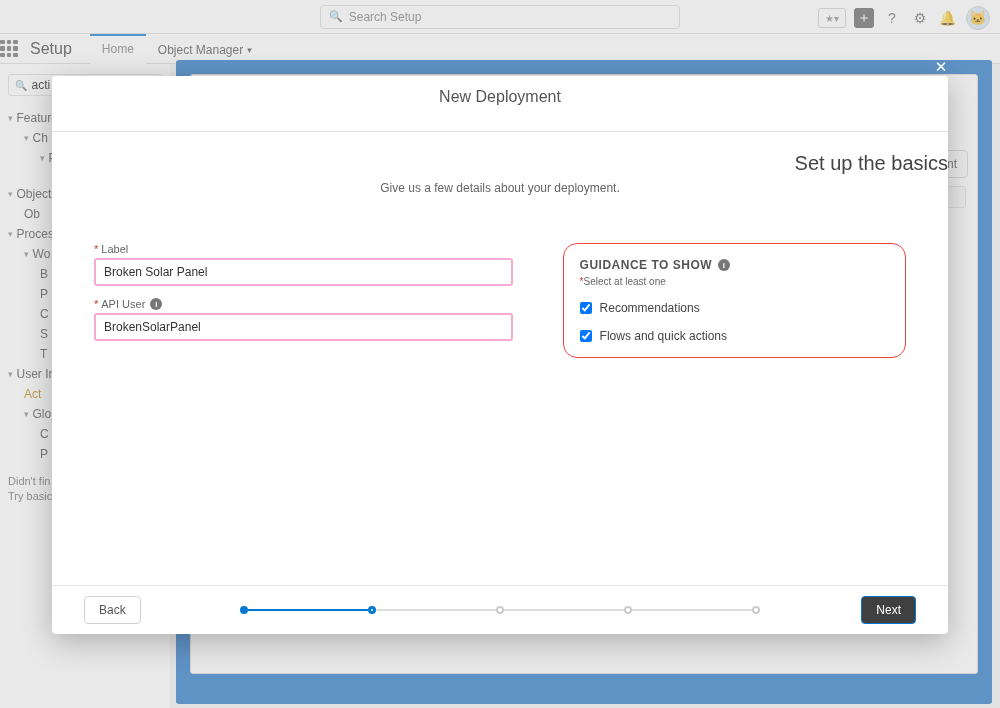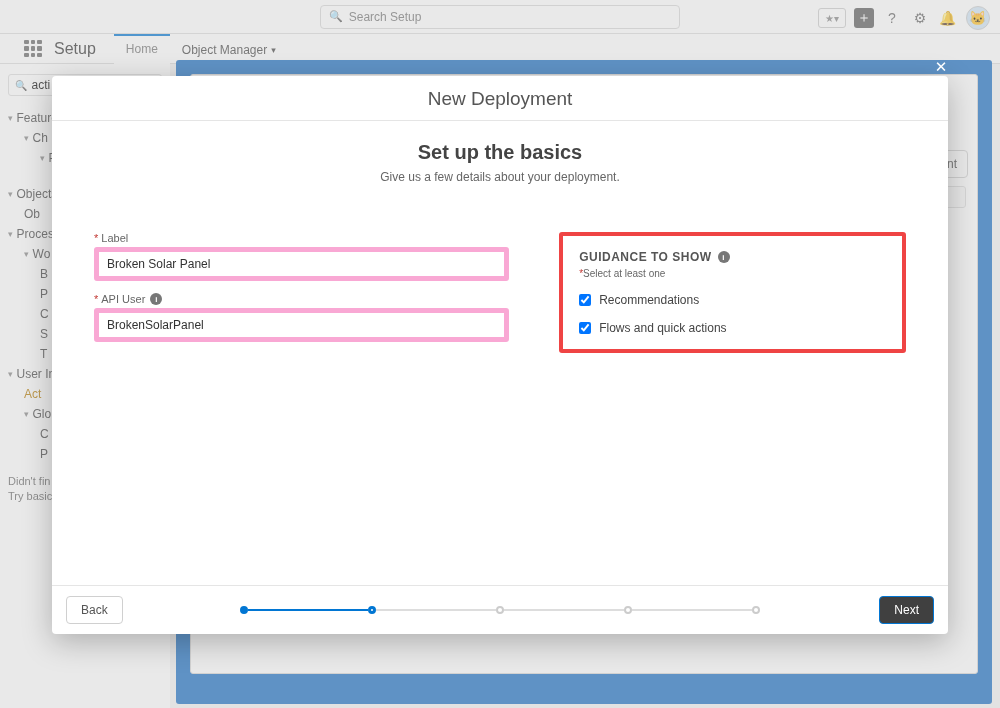--- a/index.html
+++ b/index.html
@@ -70,21 +70,21 @@
   border: 1px solid #ccc;
   display: flex; align-items: center; justify-content: center;
   font-size: 14px;
 }
 
 .nav-bar {
   height: 30px;
   background: #fff;
   display: flex;
   align-items: center;
-  padding: 0 24px;
+  padding: 0 0;
   border-bottom: 1px solid #ddd;
 }
 .app-launcher {
   width: 18px; height: 18px;
   display: grid; grid-template-columns: repeat(3,1fr); grid-template-rows: repeat(3,1fr);
   gap: 2px; margin-right: 12px;
 }
 .app-launcher span { background: #666; border-radius: 1px; }
 .setup-title { font-size: 16px; font-weight: 400; margin-right: 18px; color: #333; }
 .tab {
@@ -167,81 +167,80 @@
 }
 .modal-close {
   position: absolute; top: -18px; right: -2px;
   width: 18px; height: 18px;
   color: #fff; font-size: 15px;
   cursor: pointer;
   display:flex;align-items:center;justify-content:center;
 }
 .modal-header {
   text-align: center;
-  padding: 12px 0 10px;
+  padding: 12px 0 25px;
   border-bottom: 1px solid #e5e5e5;
-  font-size: 19px;
+  font-size: 16px;
   color: #555;
 }
 .modal-body {
   flex: 1;
   padding: 24px 42px 0;
   display: flex;
   gap: 50px;
 }
 .basics-title {
-  text-align: center;
+  text-align: right;
   font-size: 20px;
   color: #444;
   margin-bottom: 6px;
-  font-weight: bold;
 }
 .basics-sub {
   text-align: center;
   font-size: 12px;
   color: #666;
   margin-bottom: 24px;
 }
 .form-col { flex: 1.15; }
 .field-label { font-size: 11px; color: #666; margin-bottom: 3px; display: flex; align-items: center; gap: 3px; }
 .field-label .req { color: #c23934; }
 .form-input {
   width: 100%;
-  border: 5px solid #f9a8d4;
+  border: 2px solid #f9a8d4;
   border-radius: 3px;
   padding: 5px 8px;
   font-size: 12px;
   margin-bottom: 12px;
   color: #333;
 }
 .info-ic { display:inline-flex;width:12px;height:12px;border-radius:50%;background:#777;color:#fff;align-items:center;justify-content:center;font-size:8px;font-weight:bold;margin-left:2px; }
 .guide-col {
   flex: 0.85;
-  border: 4px solid #ef4444;
-  border-radius: 3px;
+  border: 1px solid #ef4444;
+  border-radius: 14px;
   padding: 14px 16px;
   align-self: flex-start;
 }
 .guide-hd {
   font-size: 12px;
   font-weight: 700;
   letter-spacing: 0.5px;
   color: #555;
   display: flex; align-items: center; gap: 4px;
 }
 .guide-sel { font-size: 10px; color: #666; margin-top: 4px; }
 .guide-sel .req { color: #c23934; }
 .check-row {
   display: flex; align-items: center; gap: 8px;
   margin-top: 14px; font-size: 12px; color: #444;
 }
 .check-row input { width: 12px; height: 12px; }
 .modal-footer {
   border-top: 1px solid #e5e5e5;
-  padding: 10px 14px;
+  padding: 10px 32px;
   display: flex;
   align-items: center;
   position: relative;
   margin-top: 47px;
 }
 .btn {
   border: 1px solid #d0d0d0;
   background: #fff;
   border-radius: 4px;
   padding: 6px 14px;

